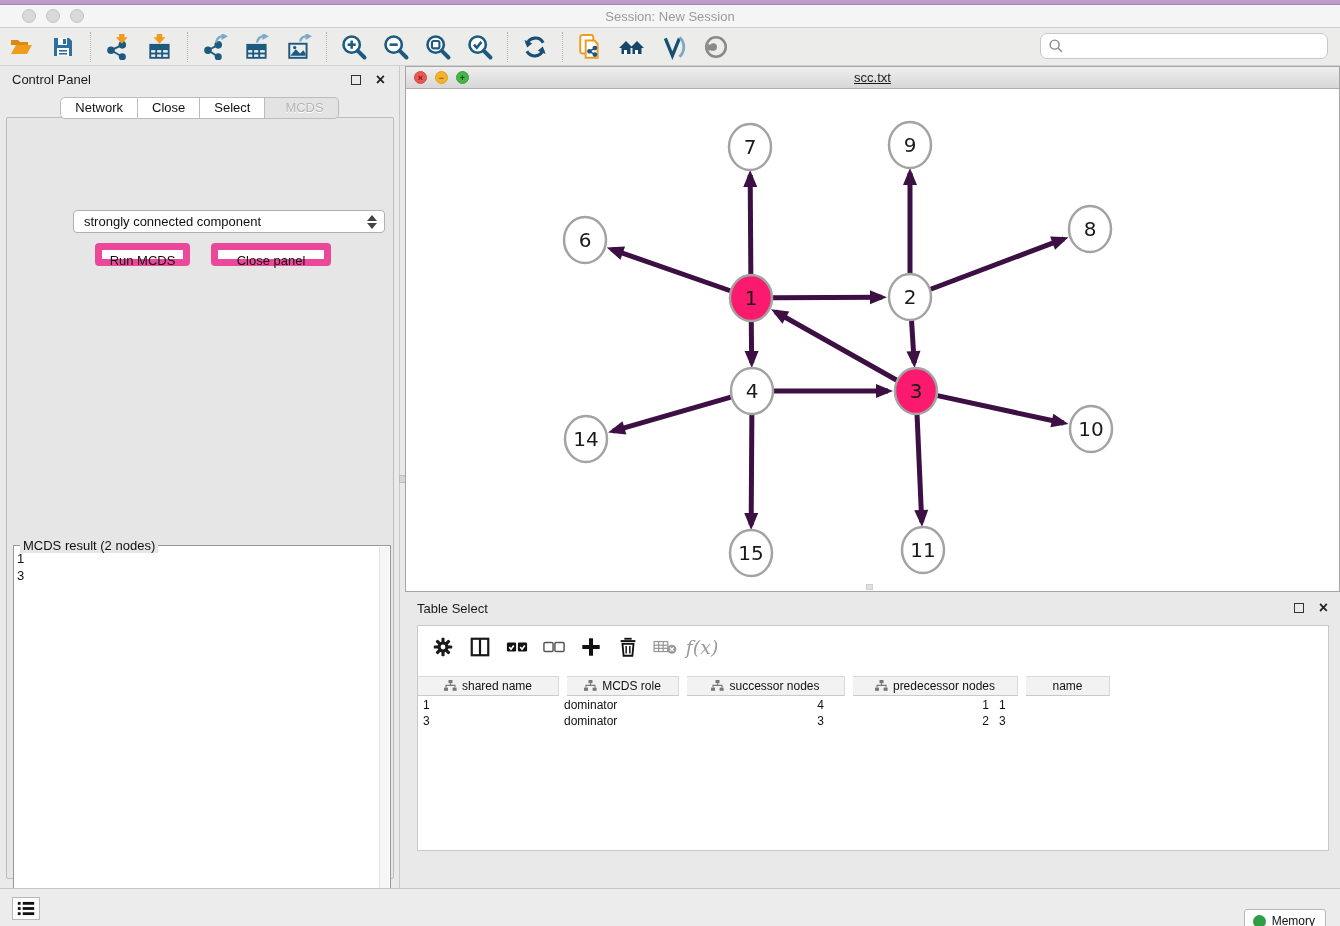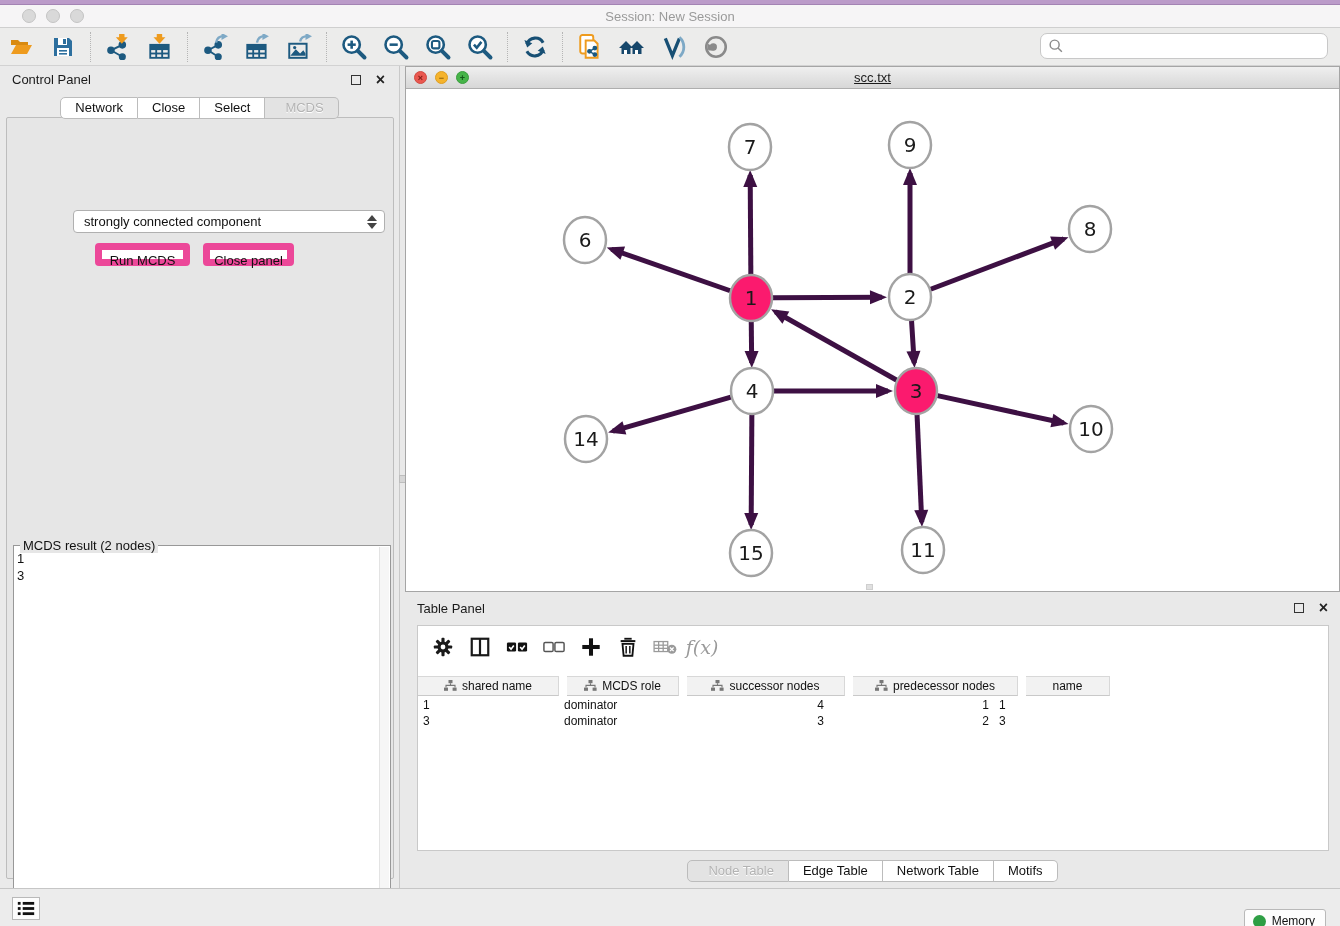--- a/index.html
+++ b/index.html
@@ -268,21 +268,21 @@
       </div>
     <div class="ctl-body">
       <div class="dropdown">
         <span>strongly connected component</span>
         <span class="dd-stepper">
             <span class="up"></span>
             <span class="dn"></span>
           </span>
       </div>
       <div class="btn" style="left:88px; top:125px; width:95px;">Run MCDS</div>
-      <div class="btn" style="left:196px; top:125px; width:91px;">Close panel</div>
+      <div class="btn" style="left:204px; top:125px; width:120px;">Close panel</div>
       <div class="mcds-box">
         <span class="mcds-legend">MCDS result (2 nodes)</span>
         <div class="mcds-text">1
 3</div>
         <div class="mcds-scroll"></div>
       </div>
     </div>
   </div>
 
   <div class="v-splitter"></div>
@@ -367,21 +367,21 @@
               <text x="345" y="471" text-anchor="middle" font-size="20" font-family="&quot;DejaVu Sans&quot;, sans-serif" fill="#1a1a1a">15</text>
             </g>
           </g>
       </svg>
       <div class="canvas-grip"></div>
     </div>
   </div>
 
   <div class="table-panel">
     <div class="tp-head">
-      <span class="ph-title">Table Panel</span>
+      <span class="ph-title">Table Select</span>
       <span class="float-ico" style="right:36px; top:8px"></span>
       <span class="close-ico" style="right:12px; top:7px">×</span>
     </div>
     <div class="tp-inner">
       <div class="tp-toolbar">
         <span class="tp-btn">
           <svg width="22" height="22" viewBox="0 0 24 24">
               <g fill="#1a1a1a">
                 <rect x="10.3" y="2" width="3.4" height="20" rx="1"></rect>
                 <rect x="10.3" y="2" width="3.4" height="20" rx="1" transform="rotate(45 12 12)"></rect>
@@ -511,26 +511,20 @@
           </div>
           <div class="g-row">
             <div class="g-cell" style="width: 141px; text-align: left;">3</div>
             <div class="g-cell" style="width: 112px; text-align: left;">dominator</div>
             <div class="g-cell" style="width: 158px; text-align: right;">3</div>
             <div class="g-cell" style="width: 165px; text-align: right;">2</div>
             <div class="g-cell" style="width: 84px; text-align: left;">3</div>
           </div>
         </div>
     </div>
-    <div class="bottom-tabs">
-        <div class="tab active">Node Table</div>
-        <div class="tab">Edge Table</div>
-        <div class="tab">Network Table</div>
-        <div class="tab">Motifs</div>
-      </div>
   </div>
 
   <div class="statusbar">
     <span class="list-btn">
       <svg width="18" height="15" viewBox="0 0 22 18">
           <g fill="#111">
             <rect x="1" y="1" width="3.4" height="3.4"></rect>
             <rect x="7" y="1" width="14" height="3.4"></rect>
             <rect x="1" y="7.3" width="3.4" height="3.4"></rect>
             <rect x="7" y="7.3" width="14" height="3.4"></rect>

